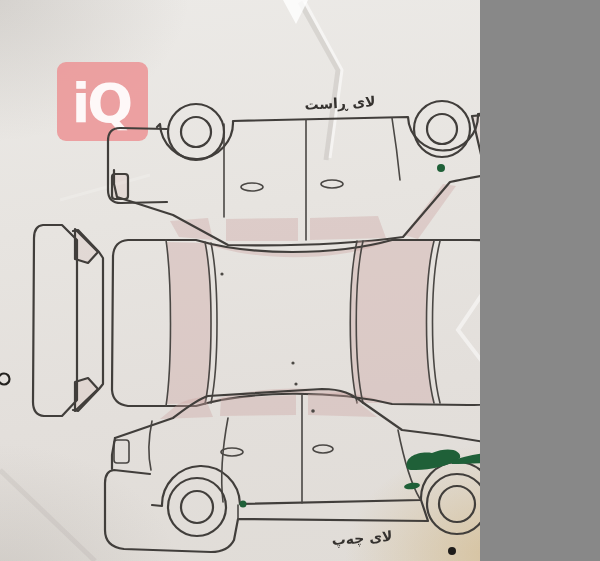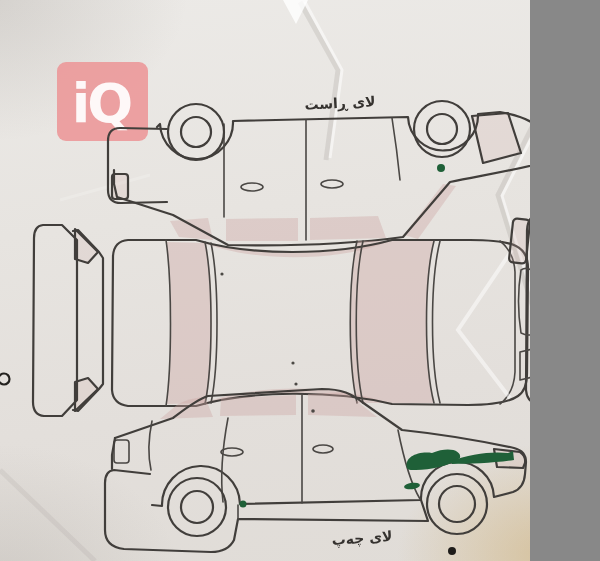--- a/index.html
+++ b/index.html
@@ -1,16 +1,16 @@
 <!DOCTYPE html>
 <html><head>
 <meta charset="utf-8">
 <style>
   html,body{margin:0;padding:0;background:#888;}
-  .stage{position:relative;width:530px;height:561px;overflow:hidden;
+  .stage{position:relative;width:480px;height:561px;overflow:hidden;
          font-family:"DejaVu Sans", sans-serif;
          background:
            radial-gradient(220px 160px at 104% 99%, rgba(205,172,110,.55), rgba(205,172,110,0) 70%),
            radial-gradient(300px 220px at -4% -2%, rgba(120,112,104,.22), rgba(120,112,104,0) 70%),
            radial-gradient(260px 200px at 0% 104%, rgba(130,124,116,.18), rgba(130,124,116,0) 70%),
            linear-gradient(173deg,#eceae7 0%,#e7e4e0 38%,#e3dfdb 70%,#e0dcd7 100%);}
   svg{position:absolute;left:0;top:0;}
   .ln{fill:none;stroke:#413e3b;stroke-width:2.2;stroke-linecap:round;stroke-linejoin:round;}
   .lt{fill:none;stroke:#4a4744;stroke-width:1.6;stroke-linecap:round;stroke-linejoin:round;}
   .glass{fill:rgba(206,166,163,.38);stroke:none;}

